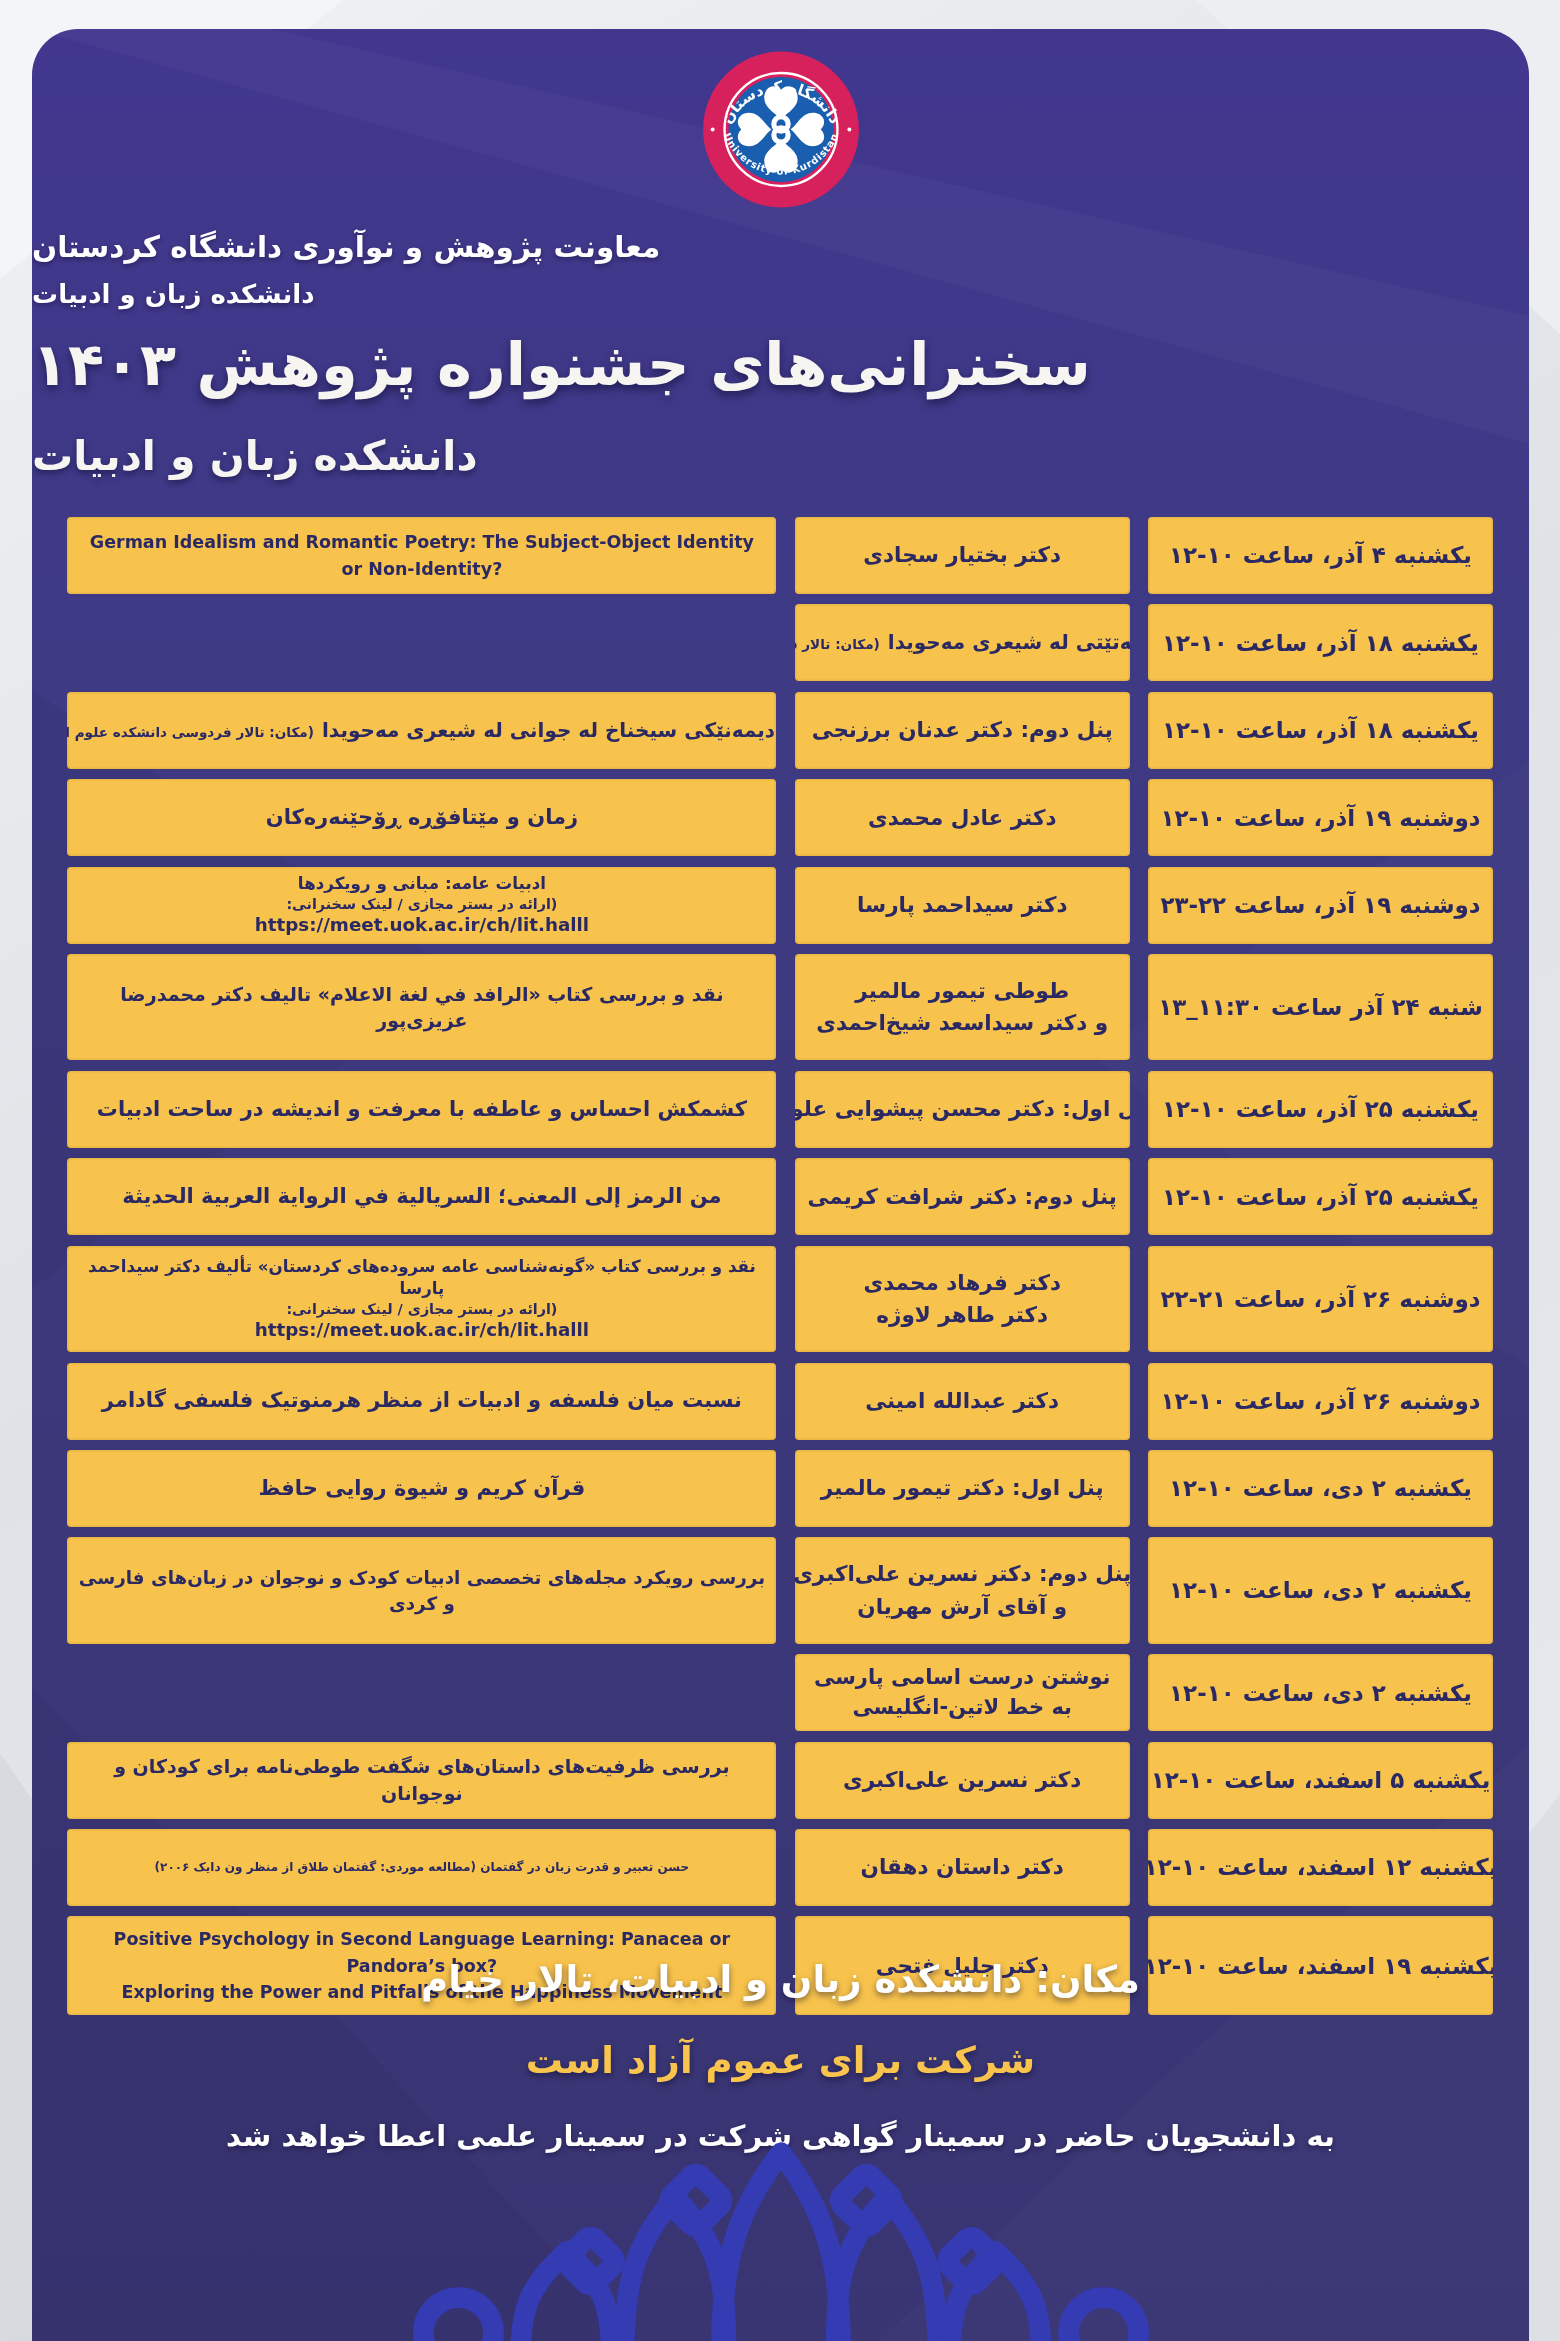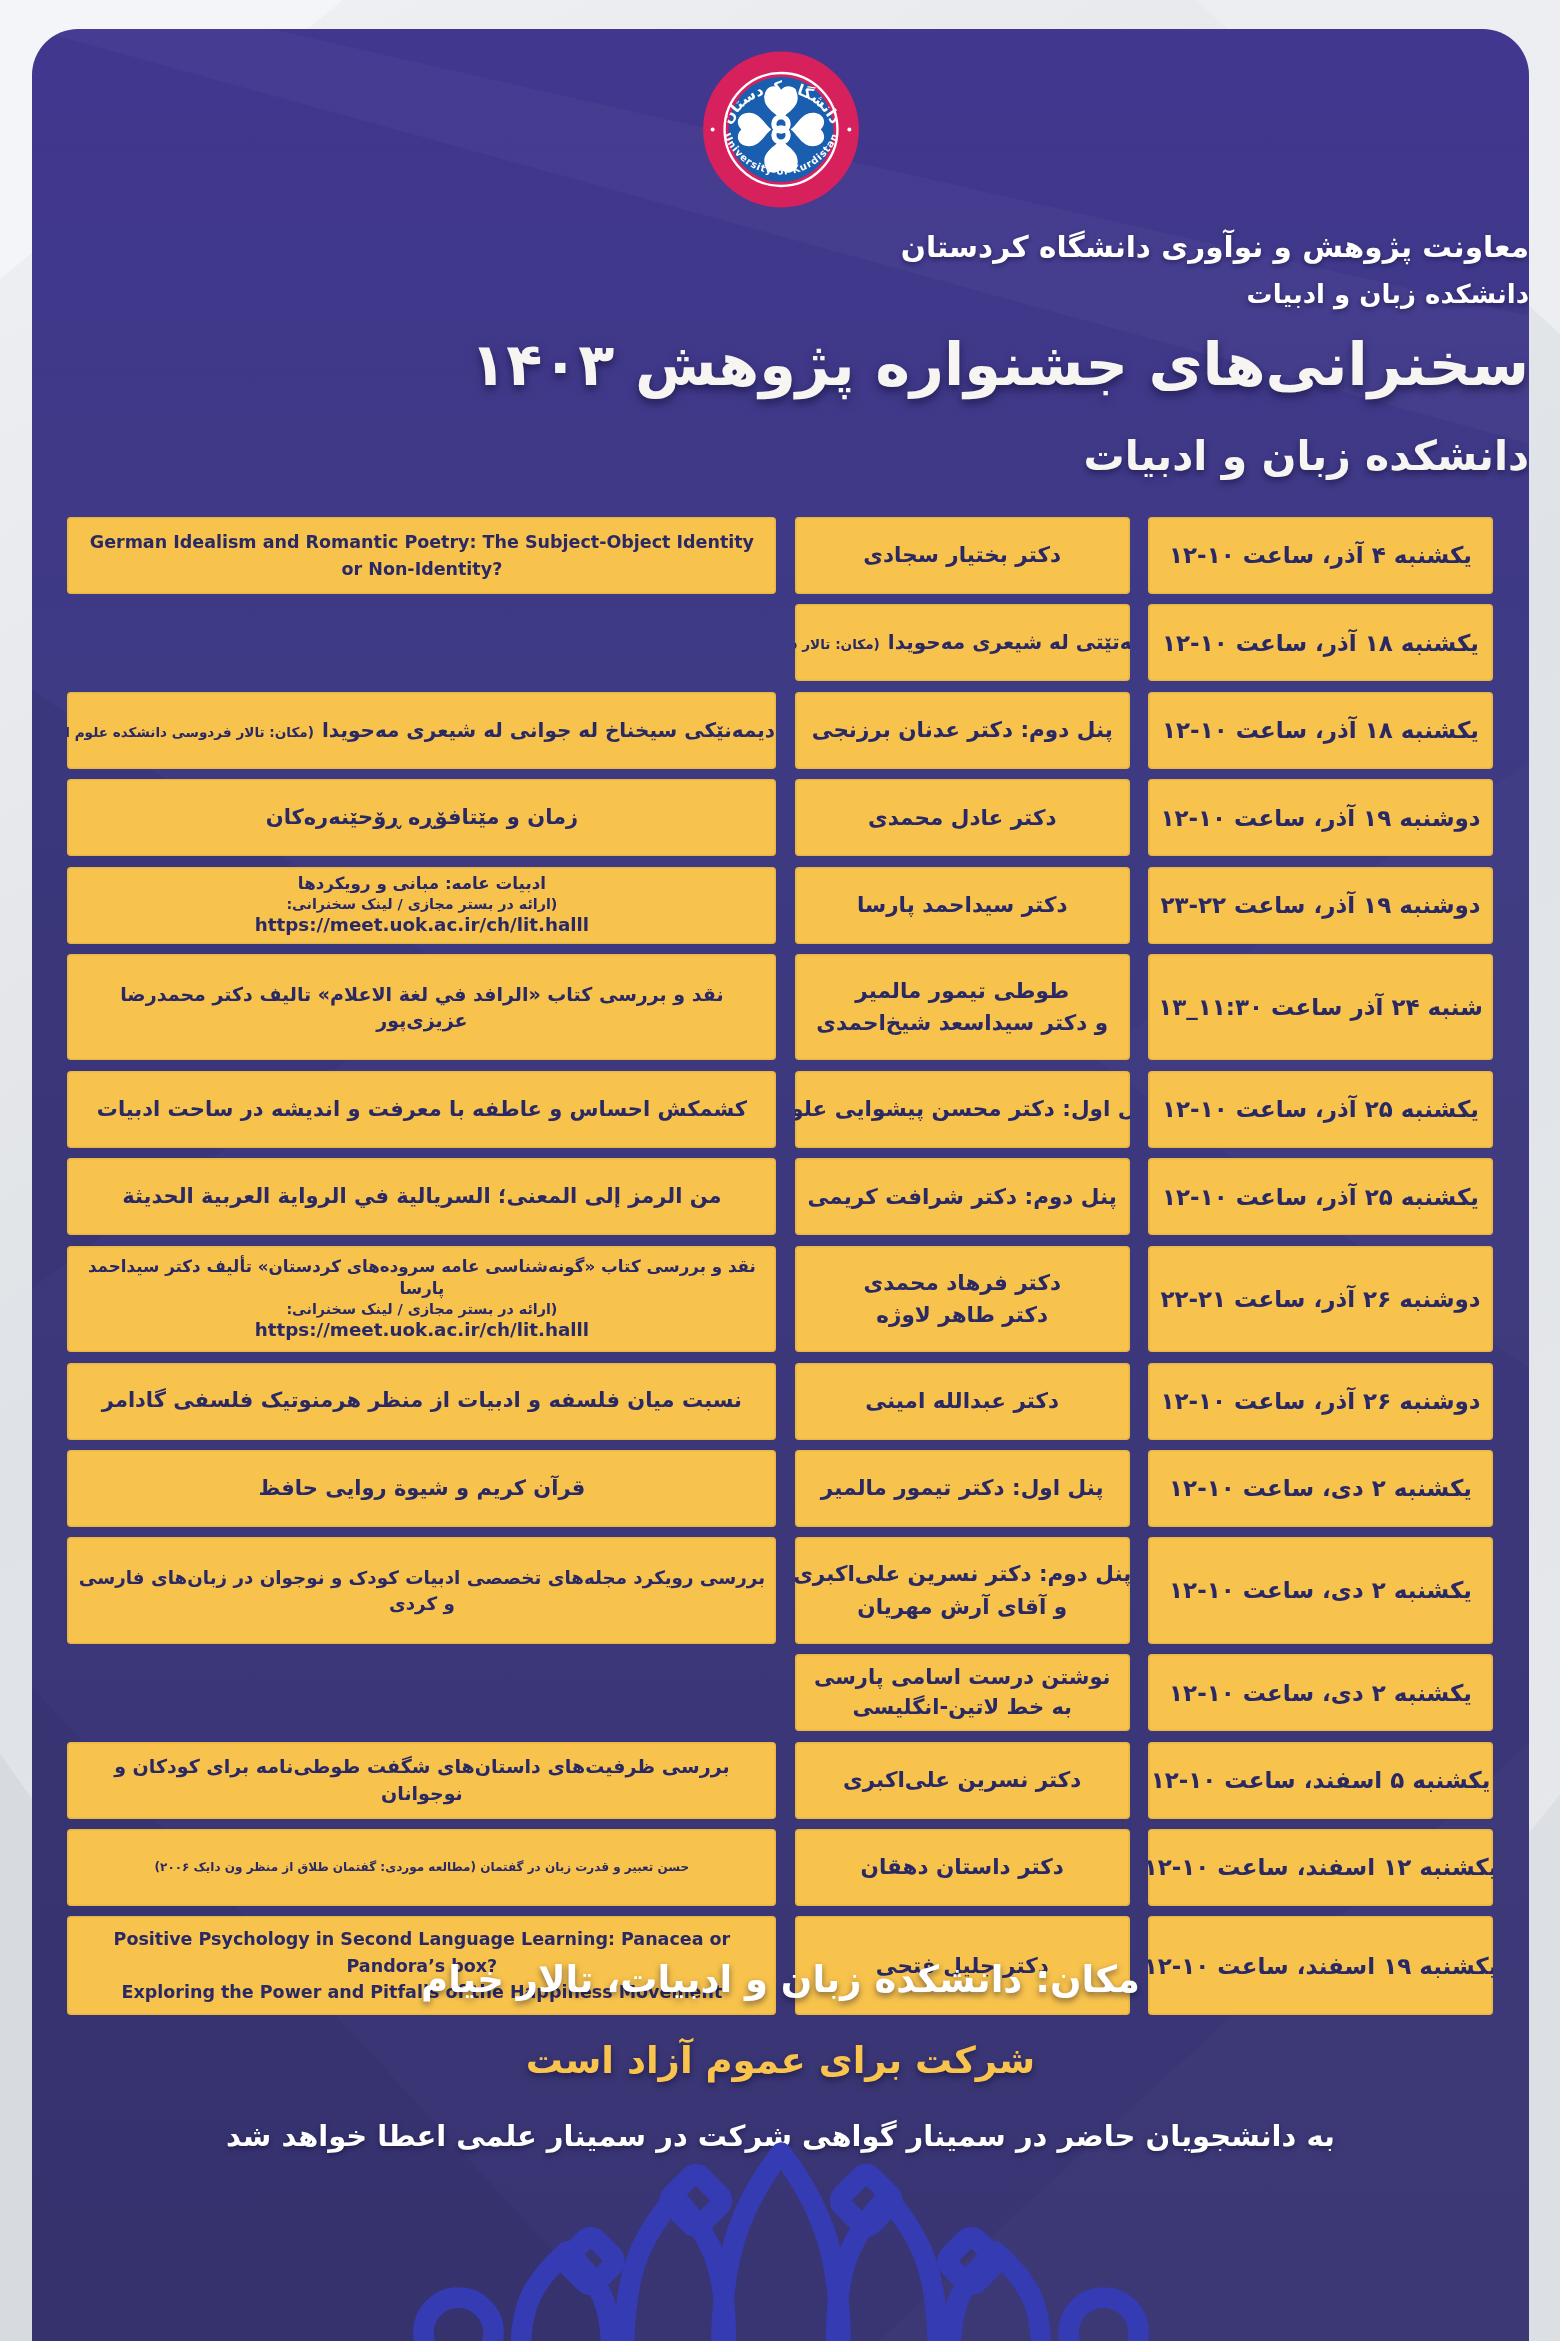--- a/index.html
+++ b/index.html
@@ -8,21 +8,21 @@
     background:linear-gradient(150deg,#f0f1f4 0%,#dfe2e6 45%,#e8eaee 100%);
     font-family:"DejaVu Sans",sans-serif;
   }
   .bgfx{position:absolute;inset:0;z-index:0}
   .card{
     position:absolute;left:32px;top:29px;width:1497px;height:2313px;z-index:1;
     background:linear-gradient(180deg,#41378f 0%,#3e3a83 30%,#3c3779 62%,#393573 100%);
     border-radius:46px 46px 0 0;overflow:hidden;
   }
   .cardfx{position:absolute;inset:0;pointer-events:none}
-  .hdr{position:absolute;left:0;right:0;text-align:right;color:#fff}
+  .hdr{position:absolute;left:0;right:0;text-align:left;color:#fff}
   .logo{position:absolute;left:50%;top:21px;transform:translateX(-50%);width:159px;height:159px}
   .org1{top:201px;font-size:29.5px;font-weight:bold;text-shadow:0 2.4px 4.8px rgba(10,8,40,.45)}
   .org2{top:250px;font-size:26px;font-weight:bold;text-shadow:0 2.4px 4.8px rgba(10,8,40,.45)}
   .title{top:301px;font-size:59px;font-weight:bold;color:#f7f5f2;text-shadow:0 4px 8px rgba(10,8,40,.55)}
   .subtitle{top:403px;font-size:41px;font-weight:bold;color:#f7f5f2;text-shadow:0 3.2px 6.4px rgba(10,8,40,.5)}
   .table{
     position:absolute;top:488px;left:36px;right:36px;
     display:flex;flex-direction:column;gap:10.4px;direction:rtl;
   }
   .row{display:grid;grid-template-columns:345px 335px 709px;column-gap:18.3px;min-height:77px}

